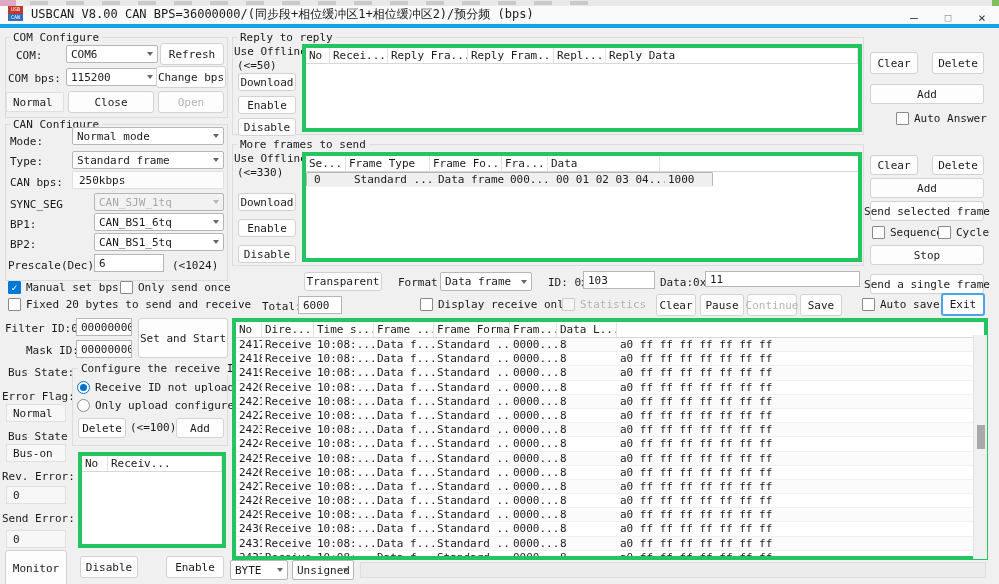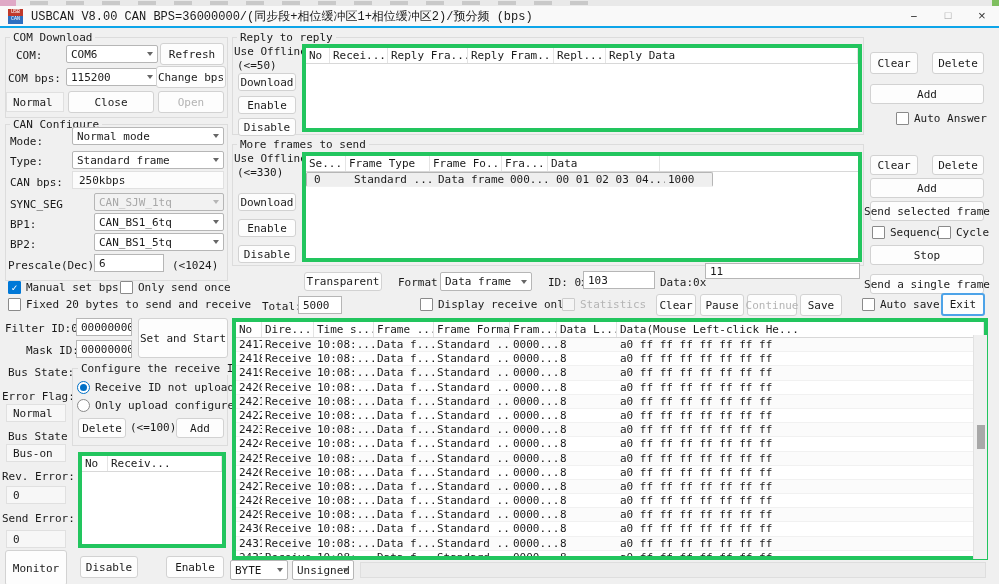--- a/index.html
+++ b/index.html
@@ -28,21 +28,21 @@
 .radio.checked .box{border-color:#0070c6;background:#fff;}
 .radio.checked .box::after{content:"";width:7px;height:7px;border-radius:50%;background:#0070c6;}
 .tbl{position:absolute;background:#fff;border:4px solid #22c55e;overflow:hidden;}
 .thead{display:grid;grid-template-columns:var(--cols);height:16px;border-bottom:1px solid #d8d8d8;}
 .trow{display:grid;grid-template-columns:var(--cols);height:14.2px;border-bottom:1px solid #f1f1f1;}
 .trow:nth-child(even){background:#fbfbfb;}
 .trow.sel{background:#efefef;}
 .tcell{padding:0 3px;overflow:hidden;white-space:nowrap;line-height:14px;}
 .thead .tcell{line-height:16px;border-right:1px solid #e4e4e4;}
 .frames-tbl .trow{height:15px;}
-.titlebar{position:absolute;left:0;top:6px;width:999px;height:22px;background:#f9f9f9;border-bottom:2px solid #0ea5e9;display:flex;align-items:center;font-family:Liberation Mono, monospace;}
+.titlebar{position:absolute;left:0;top:6px;width:999px;height:22px;background:#f9f9f9;border-bottom:4px solid #0ea5e9;display:flex;align-items:flex-start;}
 .winbtn{width:34px;height:22px;display:flex;align-items:center;justify-content:center;font-size:13px;color:#333;}
 .appicon{width:15px;height:15px;margin:0 8px 0 8px;display:flex;flex-direction:column;flex:none;}
 .appicon .t{flex:1;background:#c0392b;color:#fff;font-size:5px;line-height:7px;text-align:center;}
 .appicon .b{flex:1;background:#2e6fc0;color:#fff;font-size:5px;line-height:7px;text-align:center;}
 .topstrip{position:absolute;left:0;top:0;width:999px;height:6px;background:#e9e9e9;}
 .sbar-track{position:absolute;background:#f0f0f0;border-left:1px solid #e2e2e2;}
 .sbar-thumb{position:absolute;background:#a8a8a8;}
 </style>
 </head>
 <body>
@@ -59,21 +59,21 @@
     <span class="b">CAN</span>
   </span>
   <span style="font-size:12px;white-space:nowrap;">USBCAN V8.00   CAN BPS=36000000/(同步段+相位缓冲区1+相位缓冲区2)/预分频 (bps)</span>
   <span style="flex:1;"></span>
   <span class="winbtn">–</span>
   <span class="winbtn" style="color:#9a9a9a;font-size:11px;">□</span>
   <span class="winbtn">×</span>
 </div>
 
 <div class="grp" style="left:5px;top:37px;width:223px;height:81px;"></div>
-<span class="gtitle" style="left:10px;top:31px;">COM Download</span>
+<span class="gtitle" style="left:10px;top:31px;">COM Configure</span>
 <span class="lbl" style="left:16px;top:49px;">COM:</span>
 <div class="sel" style="left:66px;top:45px;width:92px;height:18px;">
     <span>COM6</span>
     <span class="chev"></span>
   </div>
 <div class="btn" style="left:160px;top:43px;width:64px;height:22px;">Refresh</div>
 <span class="lbl" style="left:8px;top:72px;">COM bps:</span>
 <div class="sel" style="left:66px;top:68px;width:92px;height:18px;">
     <span>115200</span>
     <span class="chev"></span>
@@ -214,24 +214,24 @@
 
 <div class="btn" style="left:304px;top:272px;width:78px;height:19px;">Transparent</div>
 <span class="lbl" style="left:398px;top:276px;">Format:</span>
 <div class="sel" style="left:440px;top:272px;width:92px;height:19px;">
     <span>Data frame</span>
     <span class="chev"></span>
   </div>
 <span class="lbl" style="left:548px;top:276px;">ID: 0x</span>
 <div class="inp" style="left:583px;top:271px;width:72px;height:18px;">103</div>
 <span class="lbl" style="left:660px;top:276px;">Data:0x</span>
-<div class="inp" style="left:705px;top:263px;width:155px;height:16px;">11</div>
+<div class="inp" style="left:705px;top:271px;width:155px;height:16px;">11</div>
 
 <span class="lbl" style="left:262px;top:300px;">Total:</span>
-<div class="inp" style="left:298px;top:296px;width:44px;height:18px;">5000</div>
+<div class="inp" style="left:298px;top:296px;width:44px;height:18px;">6000</div>
 <span class="cb" style="left:420px;top:298px;">
     <span class="box"></span>
     <span>Display receive only</span>
   </span>
 <span class="cb dis" style="left:562px;top:298px;">
     <span class="box"></span>
     <span>Statistics</span>
   </span>
 <div class="btn" style="left:656px;top:294px;width:40px;height:22px;">Clear</div>
 <div class="btn" style="left:700px;top:294px;width:44px;height:22px;">Pause</div>
@@ -240,21 +240,20 @@
 
 <div class="tbl" style="left:232px;top:318px;width:756px;height:242px;--cols:26px 52px 60px 60px 76px 47px 60px 1fr;">
   <div class="thead">
     <div class="tcell">No</div>
     <div class="tcell">Dire...</div>
     <div class="tcell">Time s...</div>
     <div class="tcell">Frame ...</div>
     <div class="tcell">Frame Format</div>
     <div class="tcell">Fram...</div>
     <div class="tcell">Data L...</div>
-    <div class="tcell">Data(Mouse Left-click He...</div>
   </div>
 <div class="trow">
       <div class="tcell">2417</div>
       <div class="tcell">Receive</div>
       <div class="tcell">10:08:...</div>
       <div class="tcell">Data f...</div>
       <div class="tcell">Standard ...</div>
       <div class="tcell">0000...</div>
       <div class="tcell">8</div>
       <div class="tcell">a0 ff ff ff ff ff ff ff</div>

